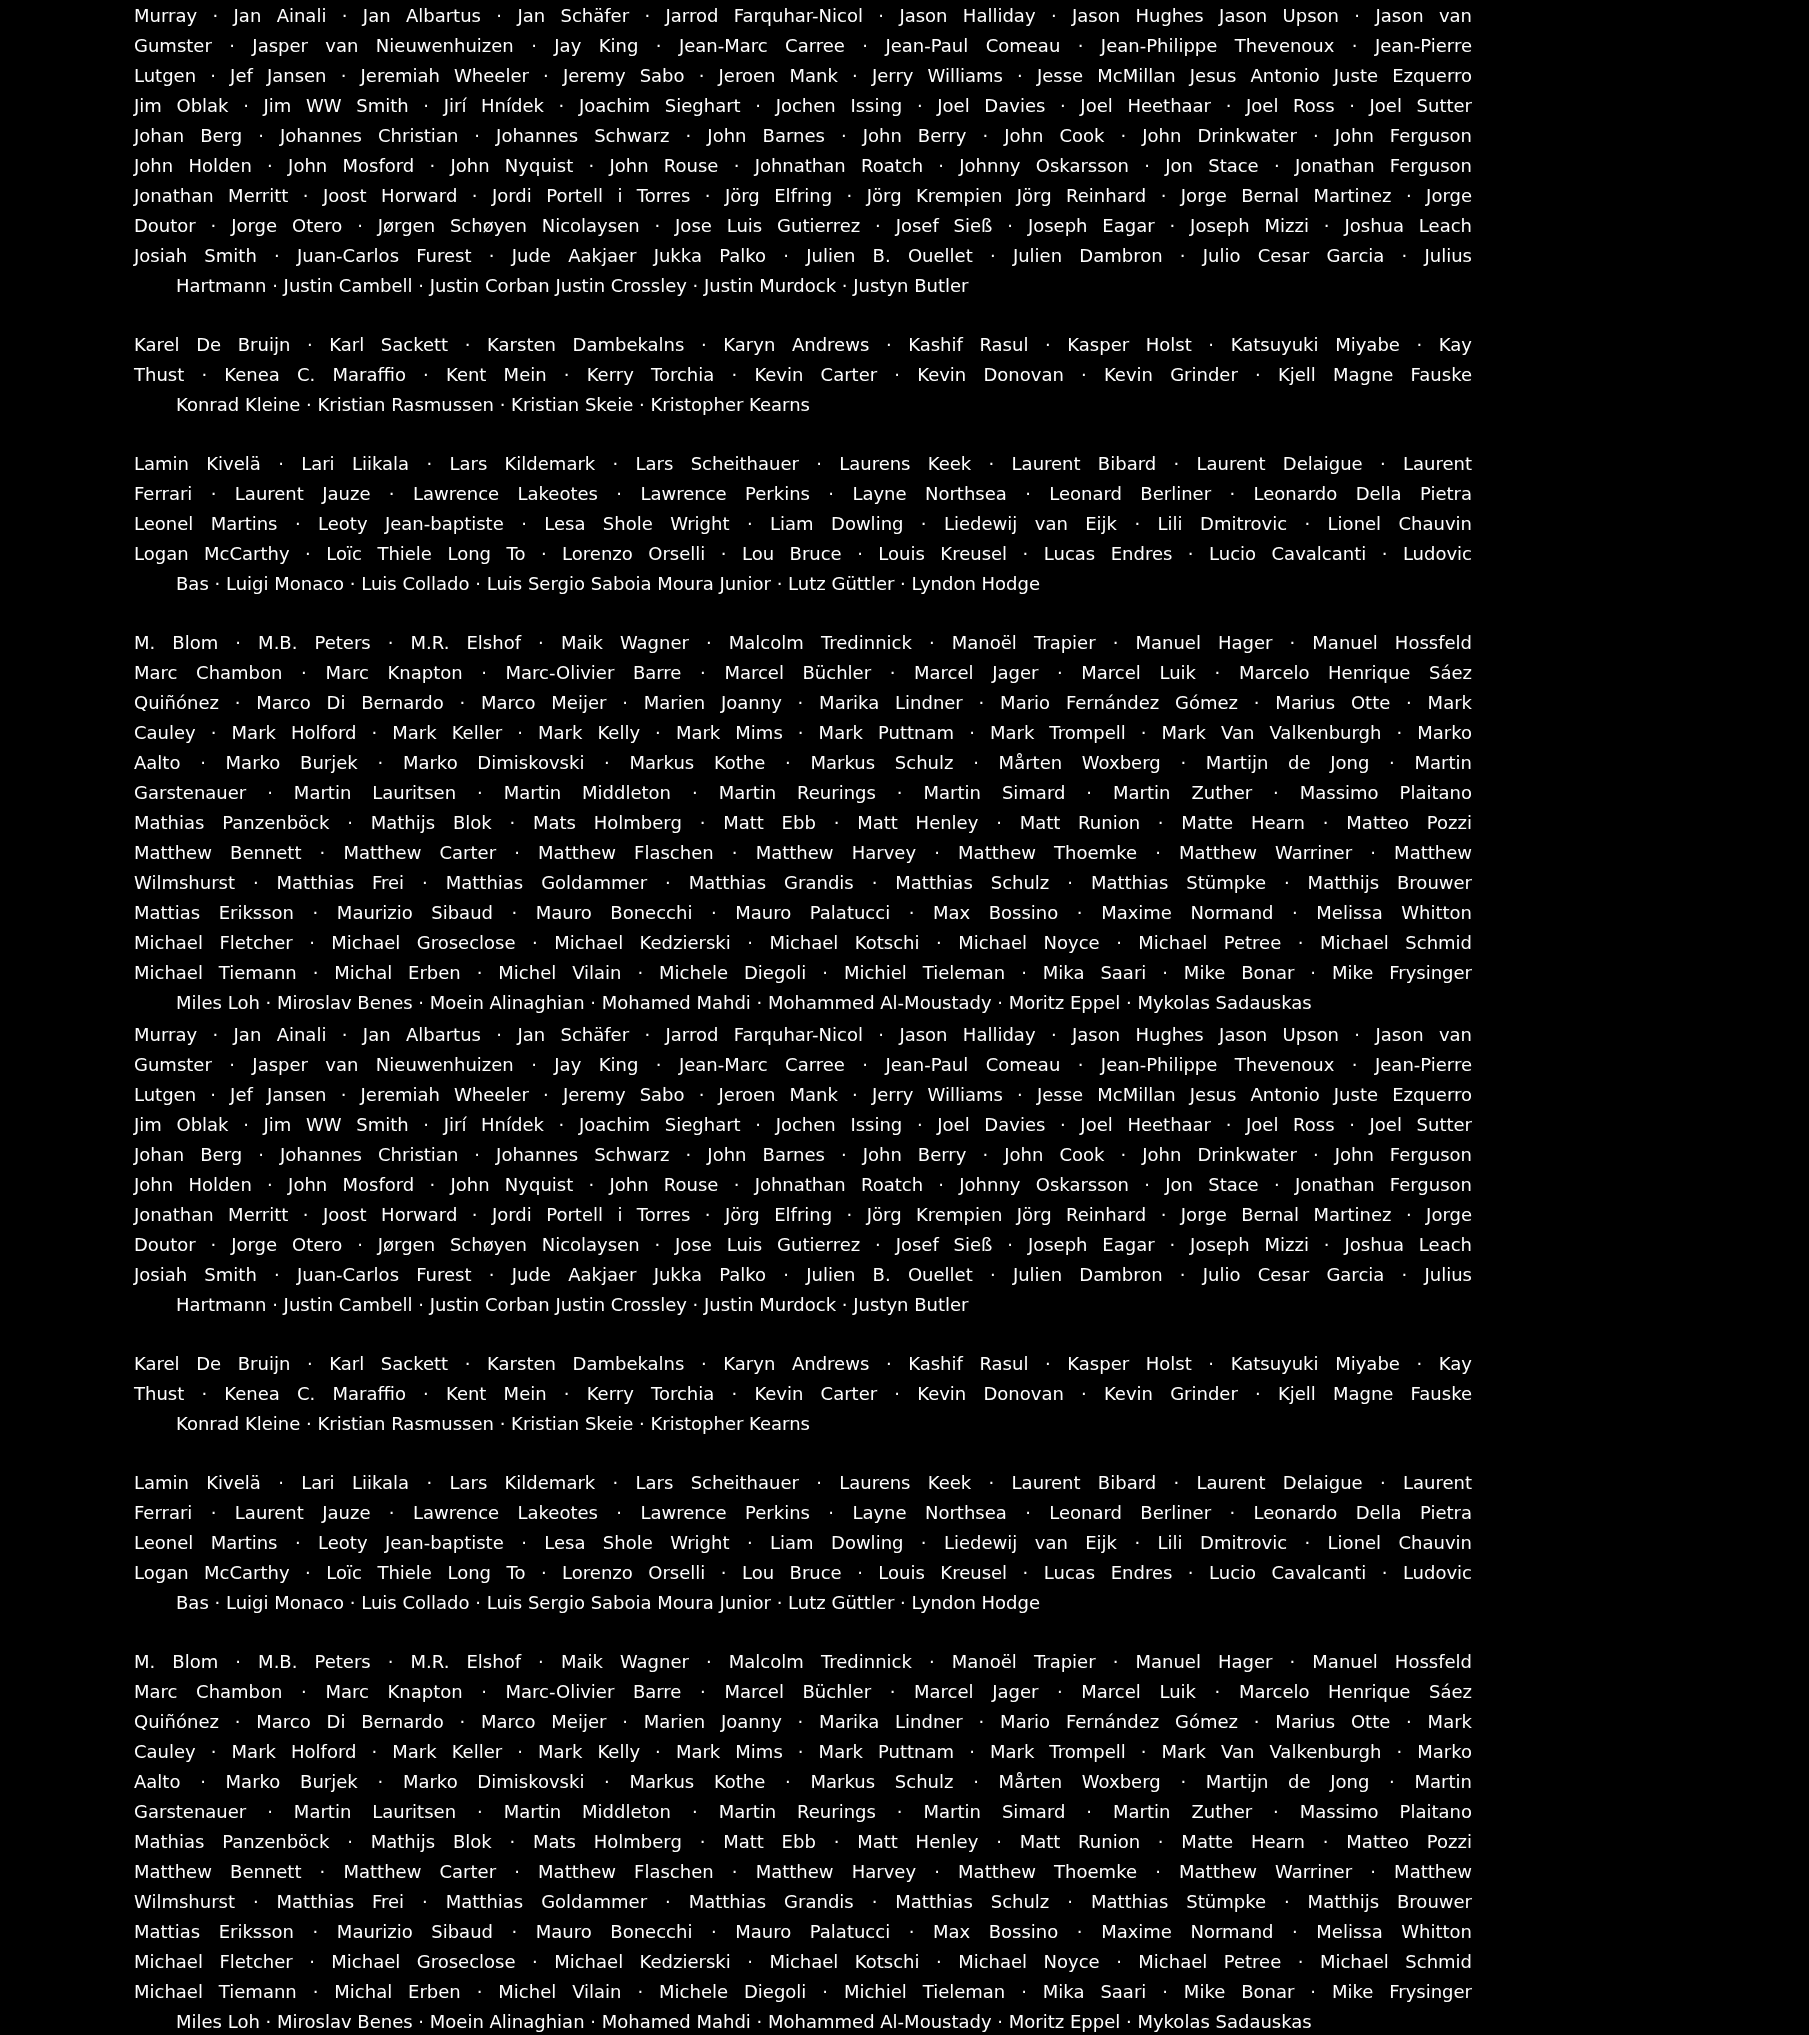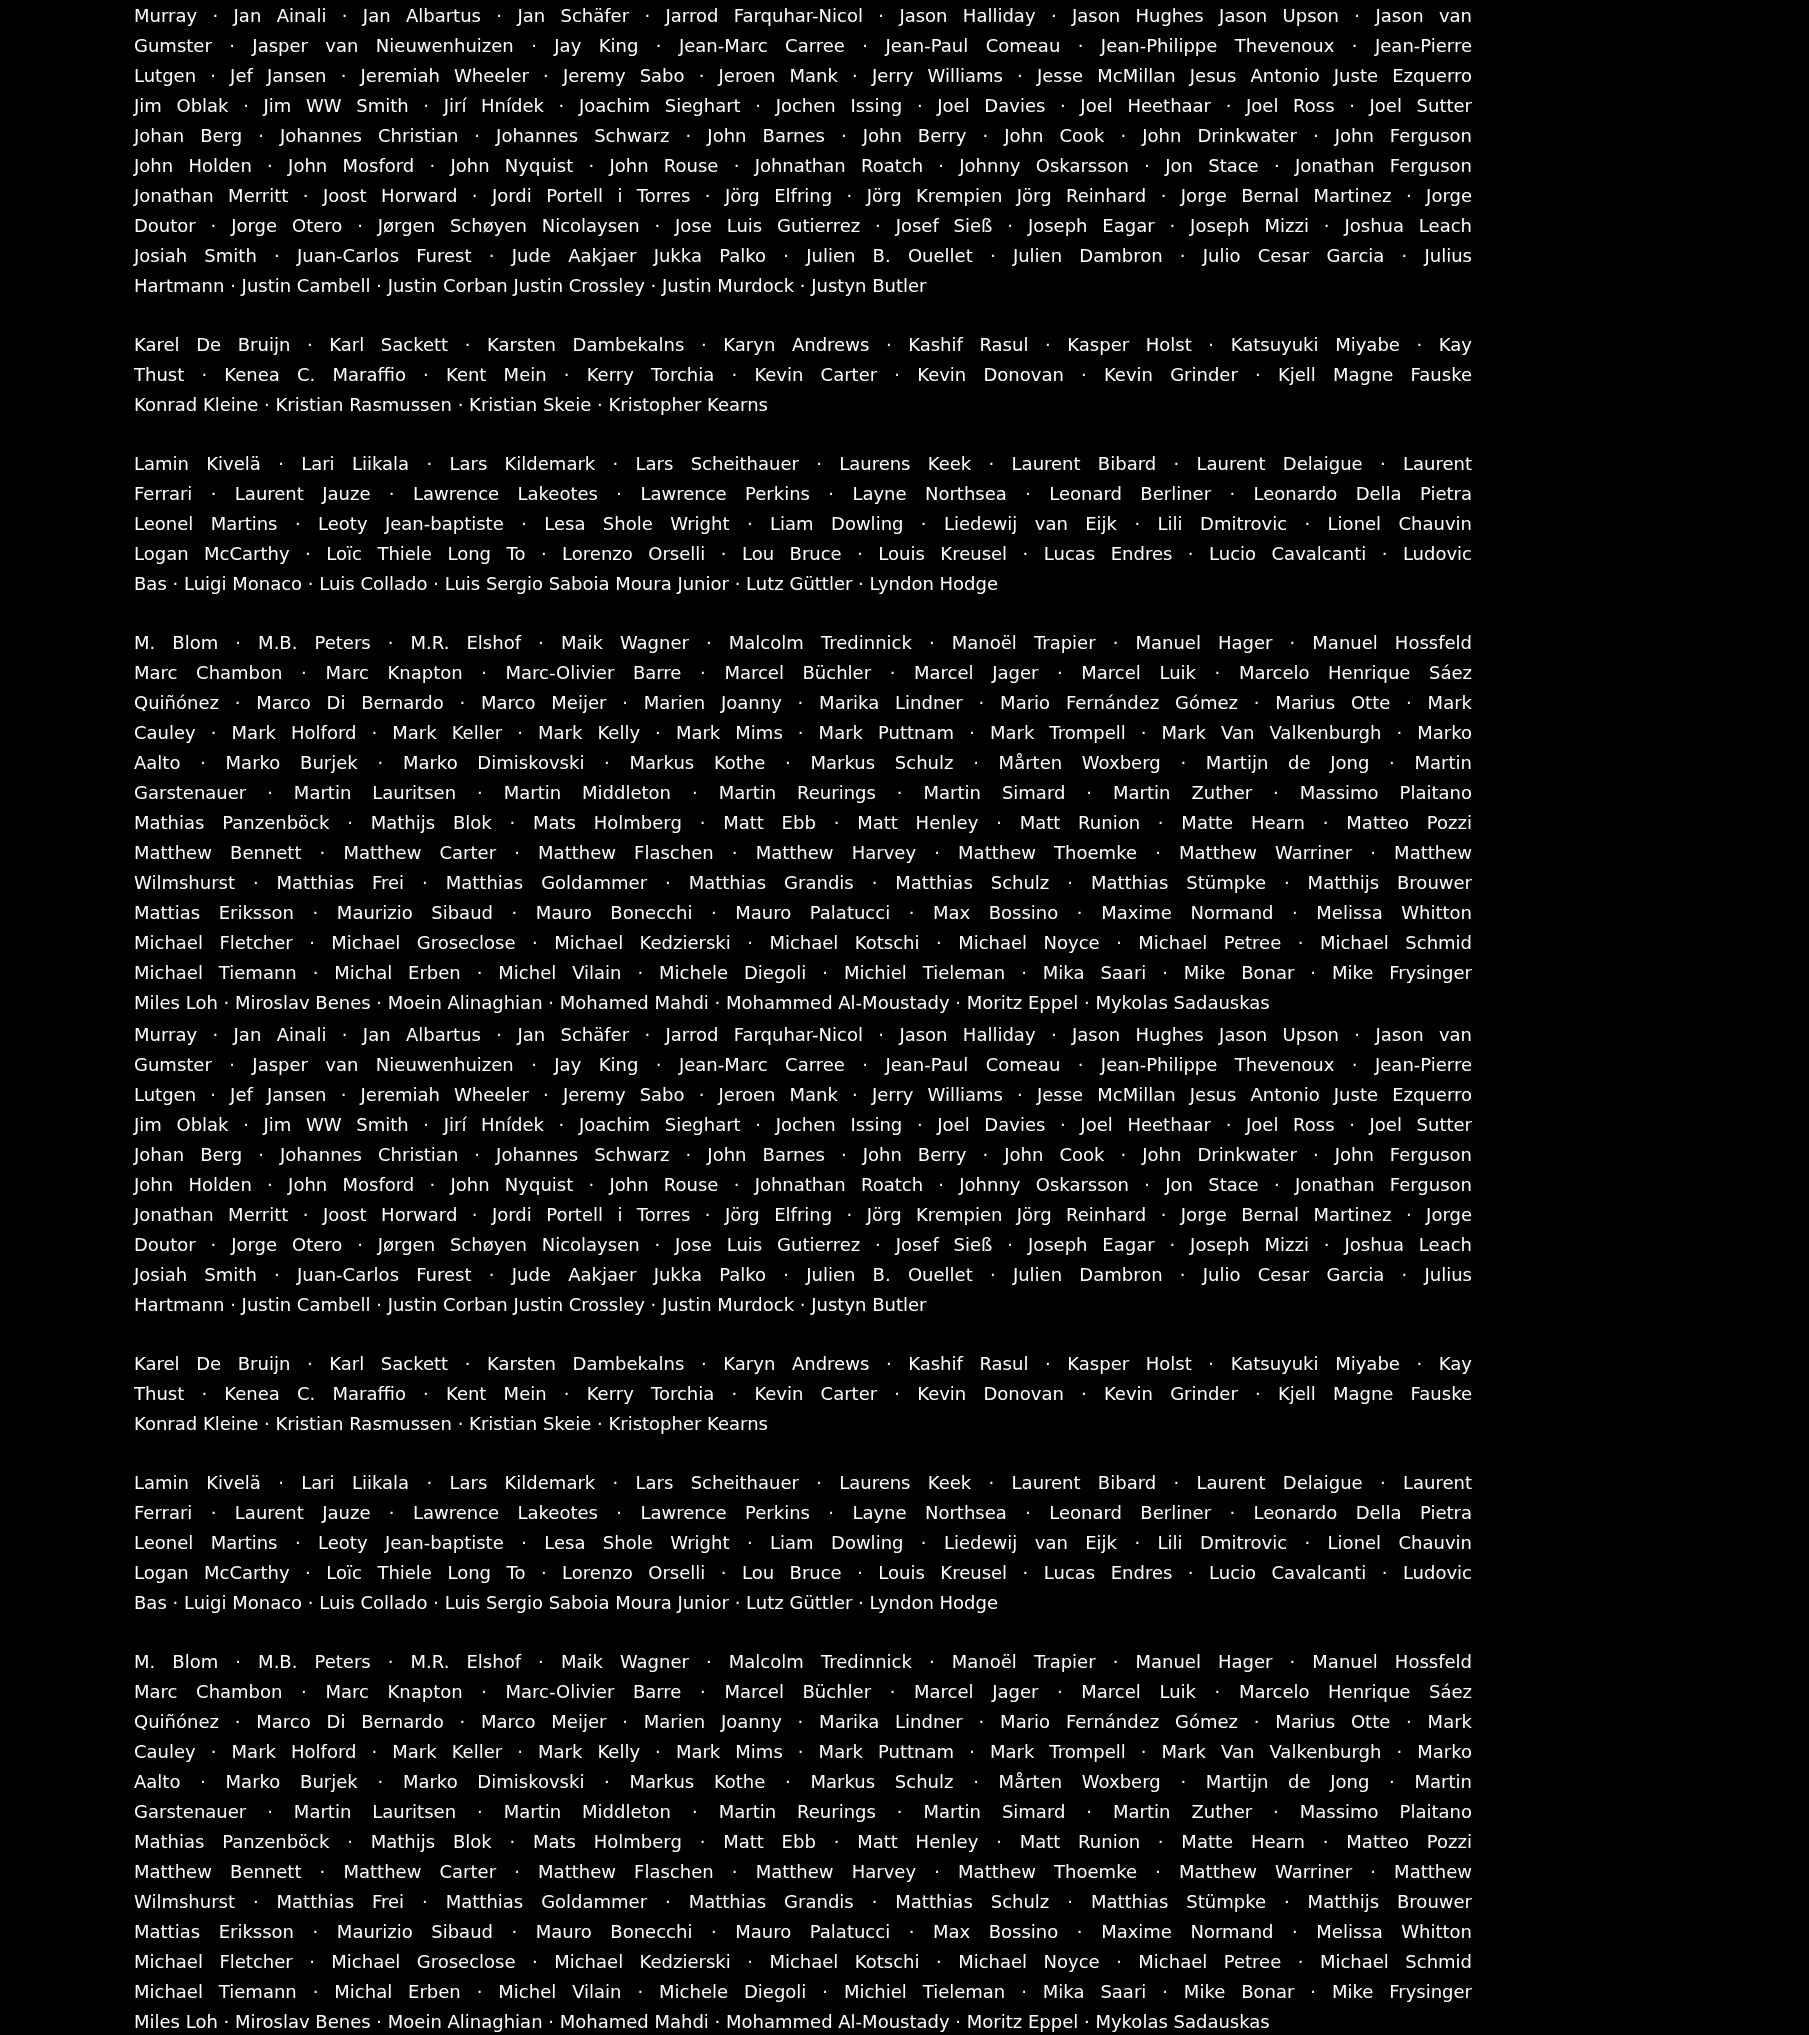--- a/index.html
+++ b/index.html
@@ -30,20 +30,21 @@
     font-size: 18px;
     line-height: 30px;
     color: #ffffff;
     text-align: justify;
     text-align-last: justify;
     text-justify: inter-word;
     white-space: normal;
   }
   .credits-line.para-last {
     text-align-last: left;
+    margin-left: 42px;
   }
 </style>
 </head>
 <body>
 
 <div class="page" style="background: rgb(0, 0, 0);">
   <div class="credits" id="credits-root">
       <div class="credits-section">
         <div class="credits-paragraph">
           <div class="credits-line" style="color: rgb(255, 255, 255);">Murray · Jan Ainali · Jan Albartus · Jan Schäfer · Jarrod Farquhar-Nicol · Jason Halliday · Jason Hughes Jason Upson · Jason van</div>

